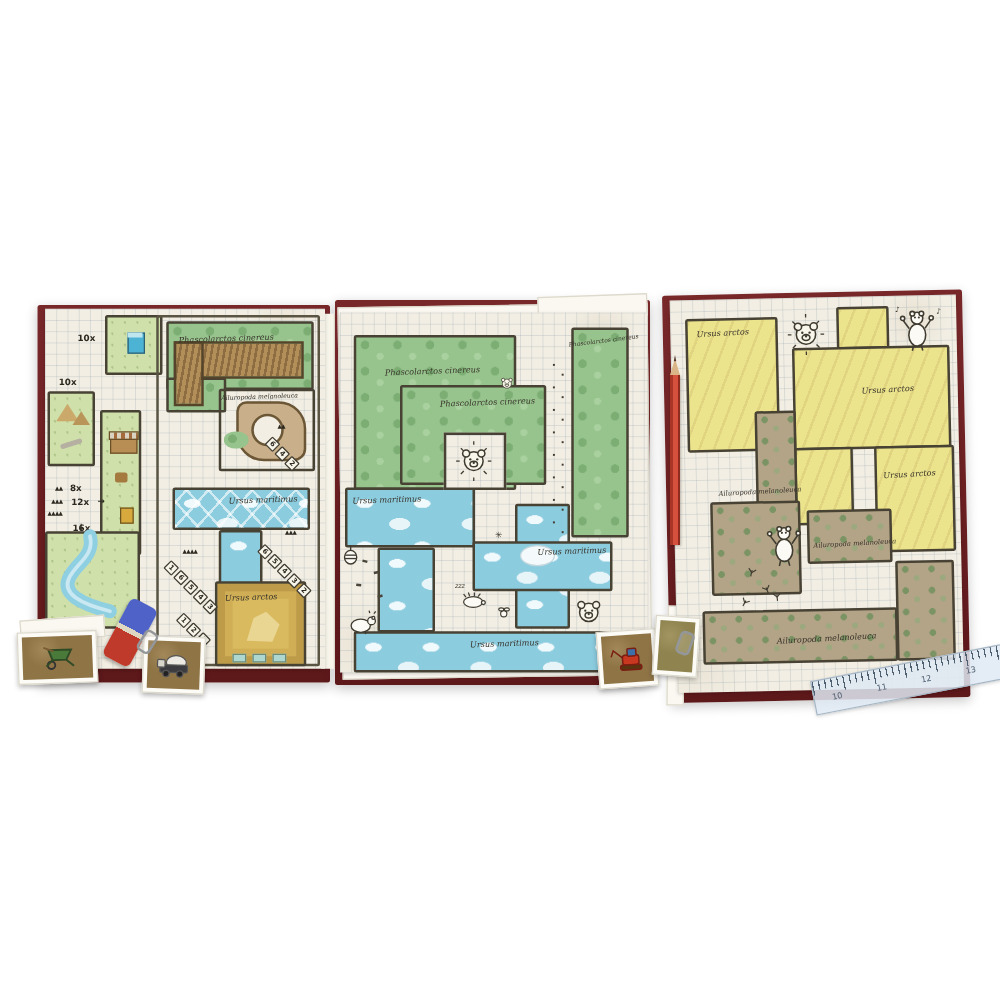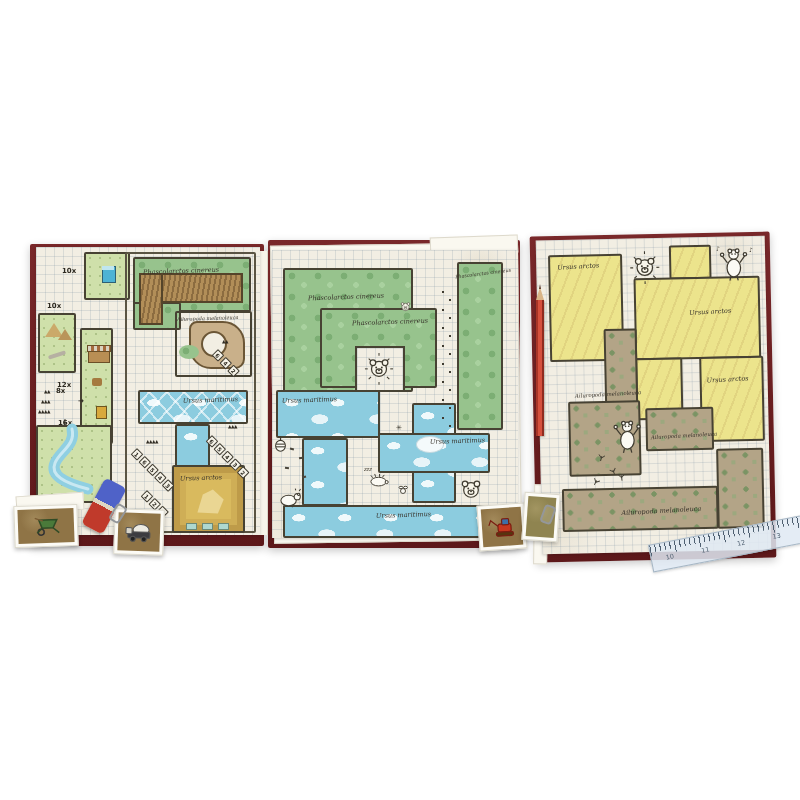--- a/index.html
+++ b/index.html
@@ -215,21 +215,21 @@
       <div class="abs" style="left:6px;top:18px;width:20px;height:13px;background:#b98e54;border:1px solid #6b4f27;z-index:6"></div>
       <div class="abs" style="left:5px;top:15px;width:22px;height:5px;background:repeating-linear-gradient(90deg,#d9d2c0 0 3px,#a56a3c 3px 6px);border:1px solid #6b4f27;z-index:6"></div>
       <div class="abs" style="left:10px;top:48px;width:10px;height:8px;background:#a57a3f;border-radius:2px;z-index:6"></div>
       <div class="abs" style="left:14px;top:76px;width:9px;height:11px;background:#d8a93c;border:1px solid #6e5620;z-index:6"></div>
     </div>
 
     <div>
       <span class="tri" style="left:8px;top:143px">▲▲</span>
       <span class="cnt" style="left:20px;top:141px">8x</span>
       <span class="tri" style="left:5px;top:153px">▲▲▲</span>
-      <span class="cnt" style="left:21px;top:135px">12x</span>
+      <span class="cnt" style="left:21px;top:152px">12x</span>
       <span class="cnt" style="left:42px;top:151px">→</span>
       <span class="tri" style="left:2px;top:163px">▲▲▲▲</span>
       <span class="cnt" style="left:22px;top:173px">16x</span>
       <span class="cnt" style="left:26px;top:172px">↓</span>
     </div>
 
     <div class="z lawn" style="left:0px;top:178px;width:76px;height:78px">
       <svg class="doodle" style="left:0;top:0" width="72" height="74">
         <path d="M34,2 C38,18 22,24 17,36 C12,48 26,56 50,62" stroke="#8fcfe2" stroke-width="11" fill="none" stroke-linecap="round"></path>
         <path d="M34,2 C38,18 22,24 17,36 C12,48 26,56 50,62" stroke="#c9e8f2" stroke-width="3" fill="none" stroke-linecap="round"></path>

